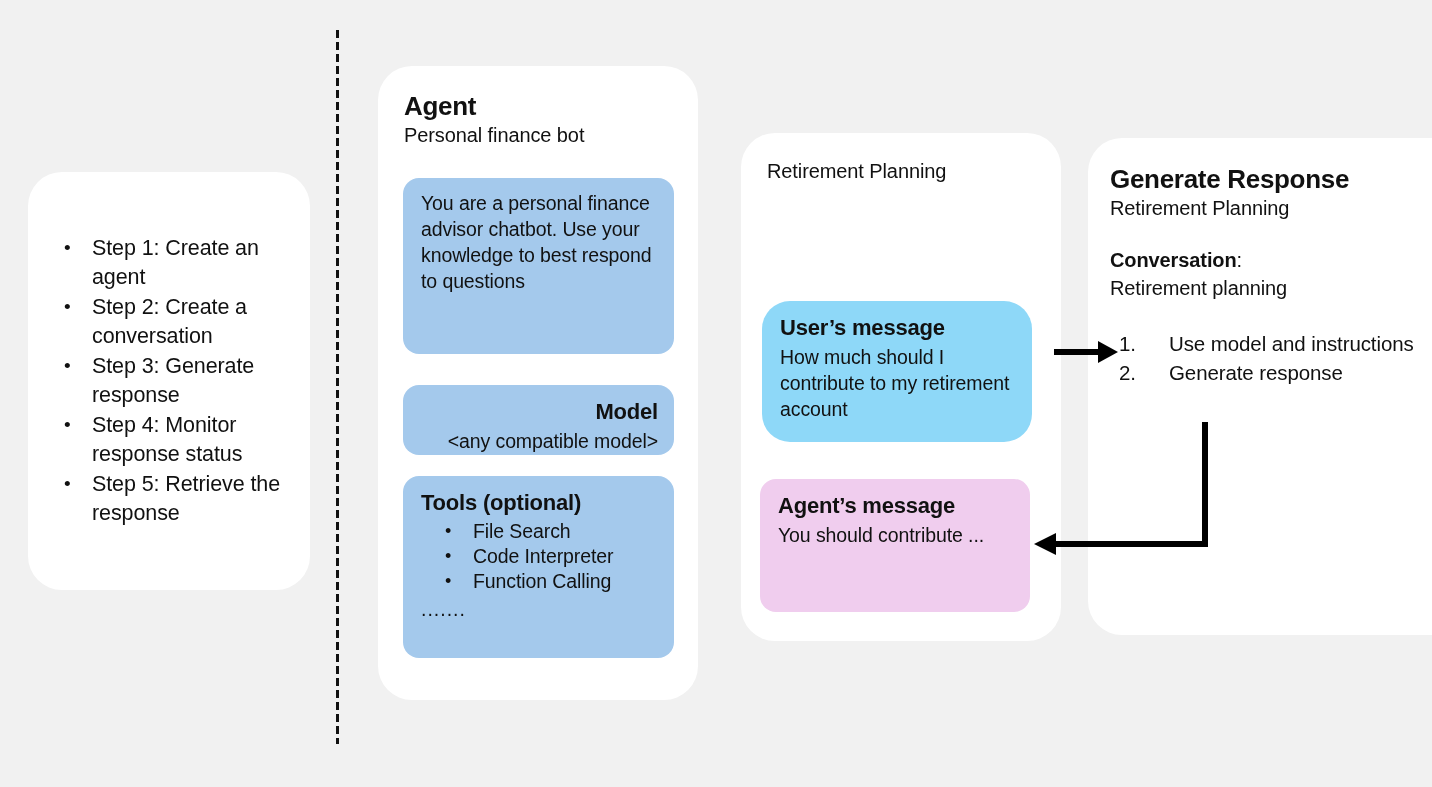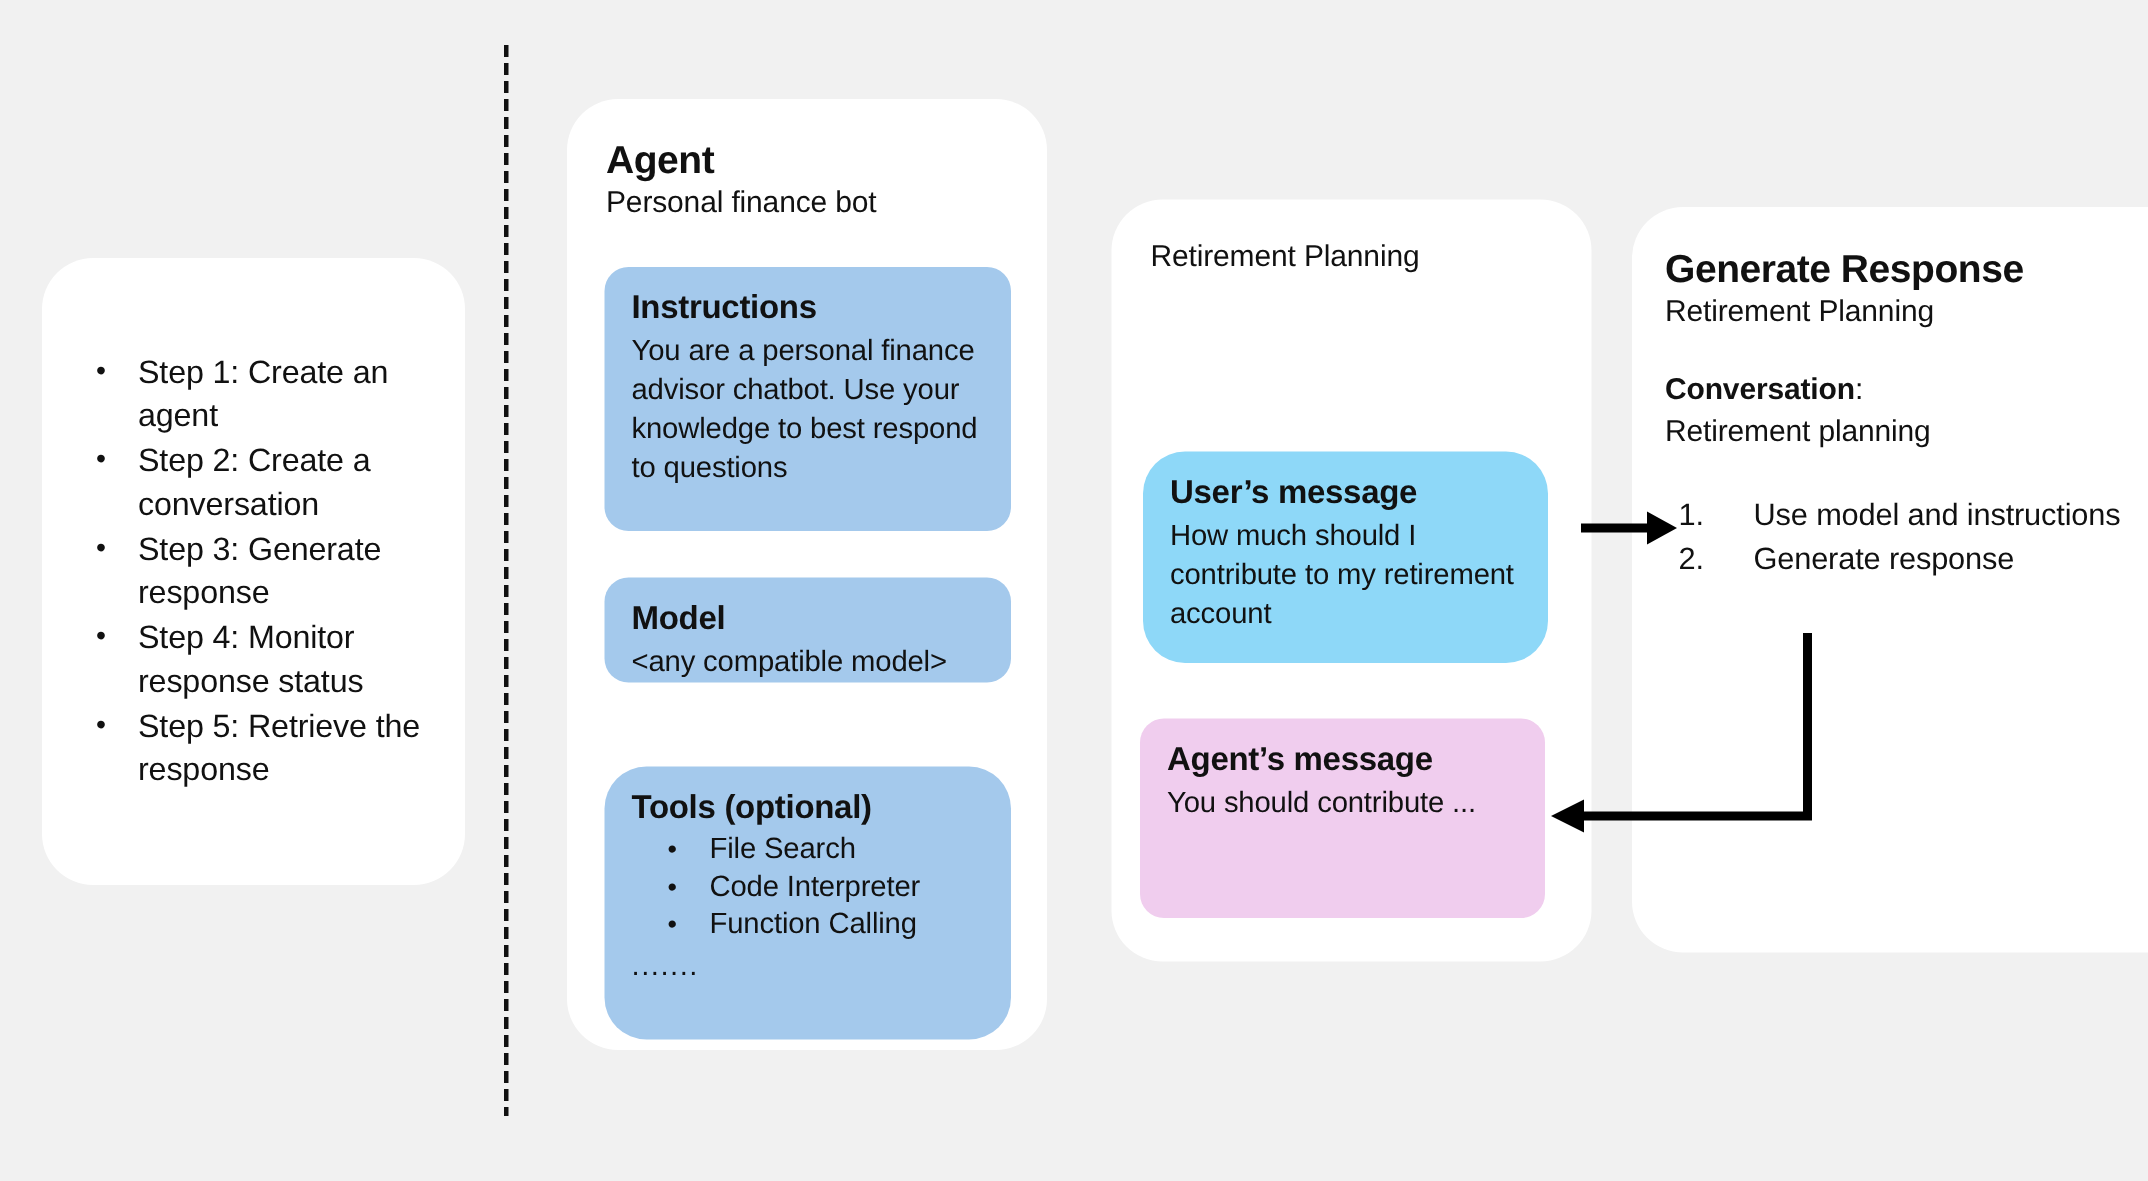--- a/index.html
+++ b/index.html
@@ -106,28 +106,28 @@
     top: 178px;
     width: 271px;
     height: 176px;
   }
   #model-box {
     position: absolute;
     left: 403px;
     top: 385px;
     width: 271px;
     height: 70px;
+    text-align: right;
   }
   #tools-box {
     position: absolute;
     left: 403px;
-    top: 511px;
+    top: 476px;
     width: 271px;
     height: 182px;
-    border-radius: 28px;
   }
   ul.tool-list {
     list-style: none;
     margin: 2px 0 0 0;
     padding: 0;
   }
   ul.tool-list > li {
     position: relative;
     padding-left: 52px;
     font-size: 19.5px;
@@ -255,21 +255,20 @@
       <li>Step 5: Retrieve the response</li>
     </ul>
   </div>
 
   <div class="card" id="agent-card">
     <p class="card-title">Agent</p>
     <p class="card-sub">Personal finance bot</p>
   </div>
 
   <div class="box" id="instructions-box" style="background:#a4c9ec;">
-    <p class="box-title">Instructions</p>
     <p class="box-text">You are a personal finance advisor chatbot. Use your knowledge to best respond to questions</p>
   </div>
 
   <div class="box" id="model-box" style="background:#a4c9ec;">
     <p class="box-title">Model</p>
     <p class="box-text">&lt;any compatible model&gt;</p>
   </div>
 
   <div class="box" id="tools-box" style="background:#a4c9ec;">
     <p class="box-title">Tools (optional)</p>

